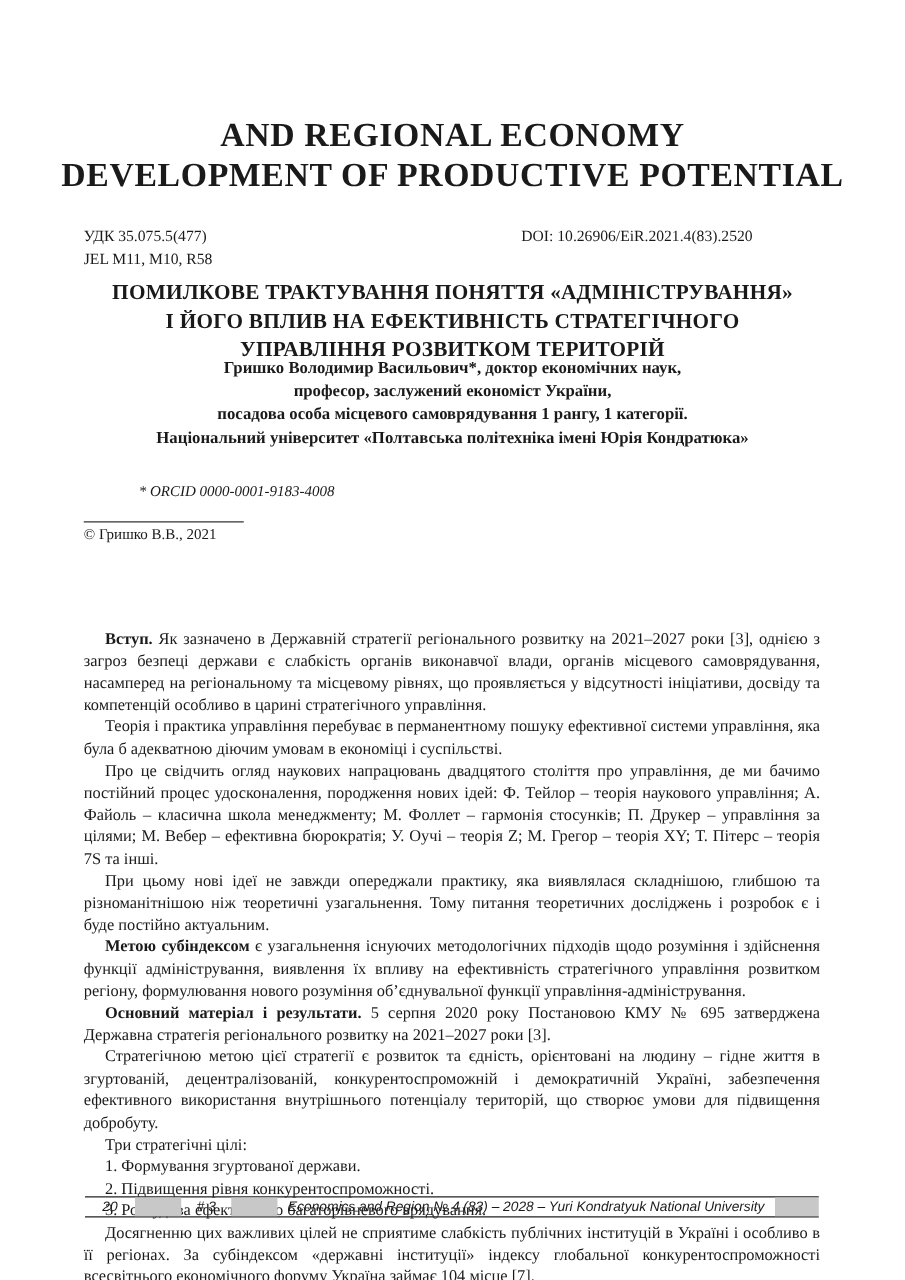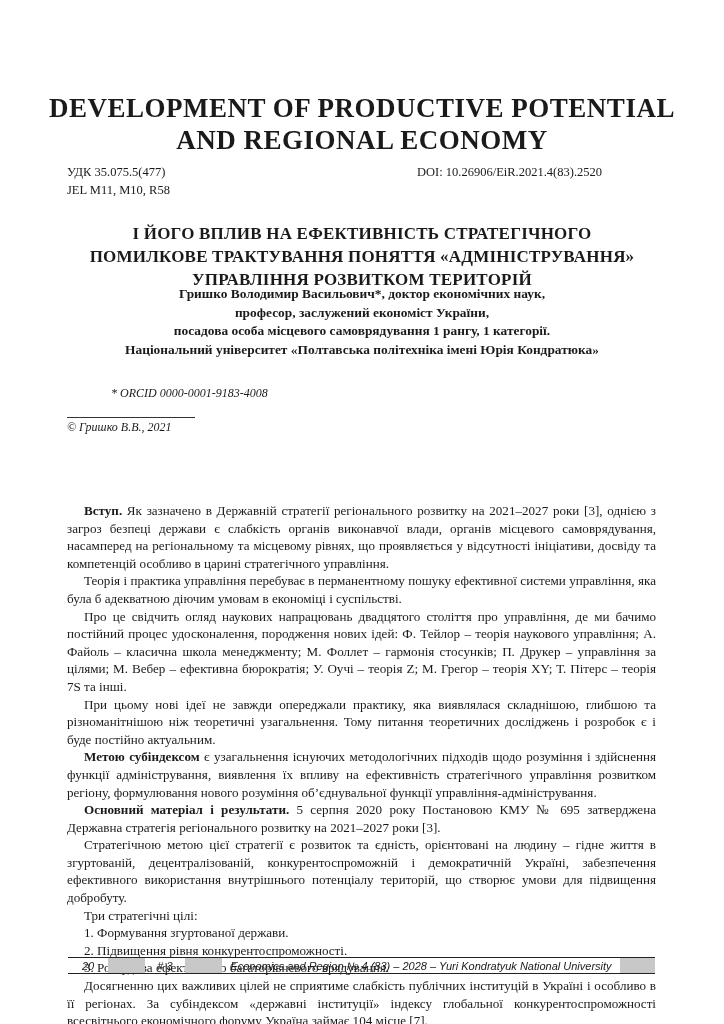--- a/index.html
+++ b/index.html
@@ -1,61 +1,61 @@
 <!DOCTYPE html>
 <html><head>
 <meta charset="utf-8">
 <style>
   html, body { margin: 0; padding: 0; background: #ffffff; }
   body { width: 724px; height: 1024px; position: relative; overflow: hidden; color: #1a1a1a;
          font-family: "Liberation Serif", "DejaVu Serif", serif; }
   .page { position: absolute; left: 0; top: 0; width: 724px; height: 1024px; }
   .journal-title { position: absolute; left: 0; top: 92px; width: 724px; text-align: center;
                    font-weight: bold; font-size: 27px; line-height: 32px; letter-spacing: 0.5px; color: #1a1a1a; }
-  .meta { position: absolute; top: 163px; font-size: 12.5px; line-height: 18px; }
+  .meta { position: absolute; top: 180px; font-size: 12.5px; line-height: 18px; }
   .meta-left { left: 67px; }
   .meta-right { left: 417px; }
   .article-title { position: absolute; left: 60px; top: 222px; width: 604px; text-align: center;
                    font-weight: bold; font-size: 17px; line-height: 23px; letter-spacing: 0.2px; }
   .authors { position: absolute; left: 60px; top: 285px; width: 604px; text-align: center;
              font-weight: bold; font-size: 13.4px; line-height: 18.5px; }
   .orcid { position: absolute; left: 67px; top: 386px; font-style: italic; font-size: 12px; margin-left: 44px; }
   .rule { position: absolute; left: 67px; top: 417px; width: 128px; border-top: 1px solid #333; }
-  .copyright { position: absolute; left: 67px; top: 420px; font-style: italic; font-size: 12px; }
+  .copyright { position: absolute; left: 67px; top: 420px; font-size: 12px; }
   .received { position: absolute; left: 67px; top: 446px; font-style: italic; font-size: 12px; line-height: 17px; }
   .body-text { position: absolute; left: 67px; top: 490px; width: 589px; font-size: 13.1px; line-height: 17.6px;
                text-align: justify; margin-top: 12px; }
   .body-text p { margin: 0; text-indent: 17px; }
   .body-text .b { font-weight: bold; }
   .footer { position: absolute; left: 68px; top: 957px; width: 587px; height: 15px;
             border-top: 1.5px solid #222; border-bottom: 1.5px solid #222;
             font-family: "Liberation Sans", "DejaVu Sans", sans-serif; font-style: italic; font-weight: normal;
             font-size: 11px; display: flex; align-items: center; }
   .footer .cell { height: 100%; display: flex; align-items: center; justify-content: center; }
   .footer .gray { background: #c8c8c8; }
 </style>
 </head>
 <body>
 
 <div class="page">
 
   <div class="journal-title">
+    <div>AND REGIONAL ECONOMY</div>
     <div>DEVELOPMENT OF PRODUCTIVE POTENTIAL</div>
-    <div>AND REGIONAL ECONOMY</div>
   </div>
 
   <div class="meta meta-left">
     <div>УДК 35.075.5(477)</div>
     <div>JEL M11, M10, R58</div>
   </div>
   <div class="meta meta-right">DOI: 10.26906/EiR.2021.4(83).2520</div>
 
   <div class="article-title">
+    <div>ПОМИЛКОВЕ ТРАКТУВАННЯ ПОНЯТТЯ «АДМІНІСТРУВАННЯ»</div>
     <div>І ЙОГО ВПЛИВ НА ЕФЕКТИВНІСТЬ СТРАТЕГІЧНОГО</div>
-    <div>ПОМИЛКОВЕ ТРАКТУВАННЯ ПОНЯТТЯ «АДМІНІСТРУВАННЯ»</div>
     <div>УПРАВЛІННЯ РОЗВИТКОМ ТЕРИТОРІЙ</div>
   </div>
 
   <div class="authors">
     <div>Гришко Володимир Васильович*, доктор економічних наук,</div>
     <div>професор, заслужений економіст України,</div>
     <div>посадова особа місцевого самоврядування 1 рангу, 1 категорії.</div>
     <div>Національний університет «Полтавська політехніка імені Юрія Кондратюка»</div>
   </div>
 

